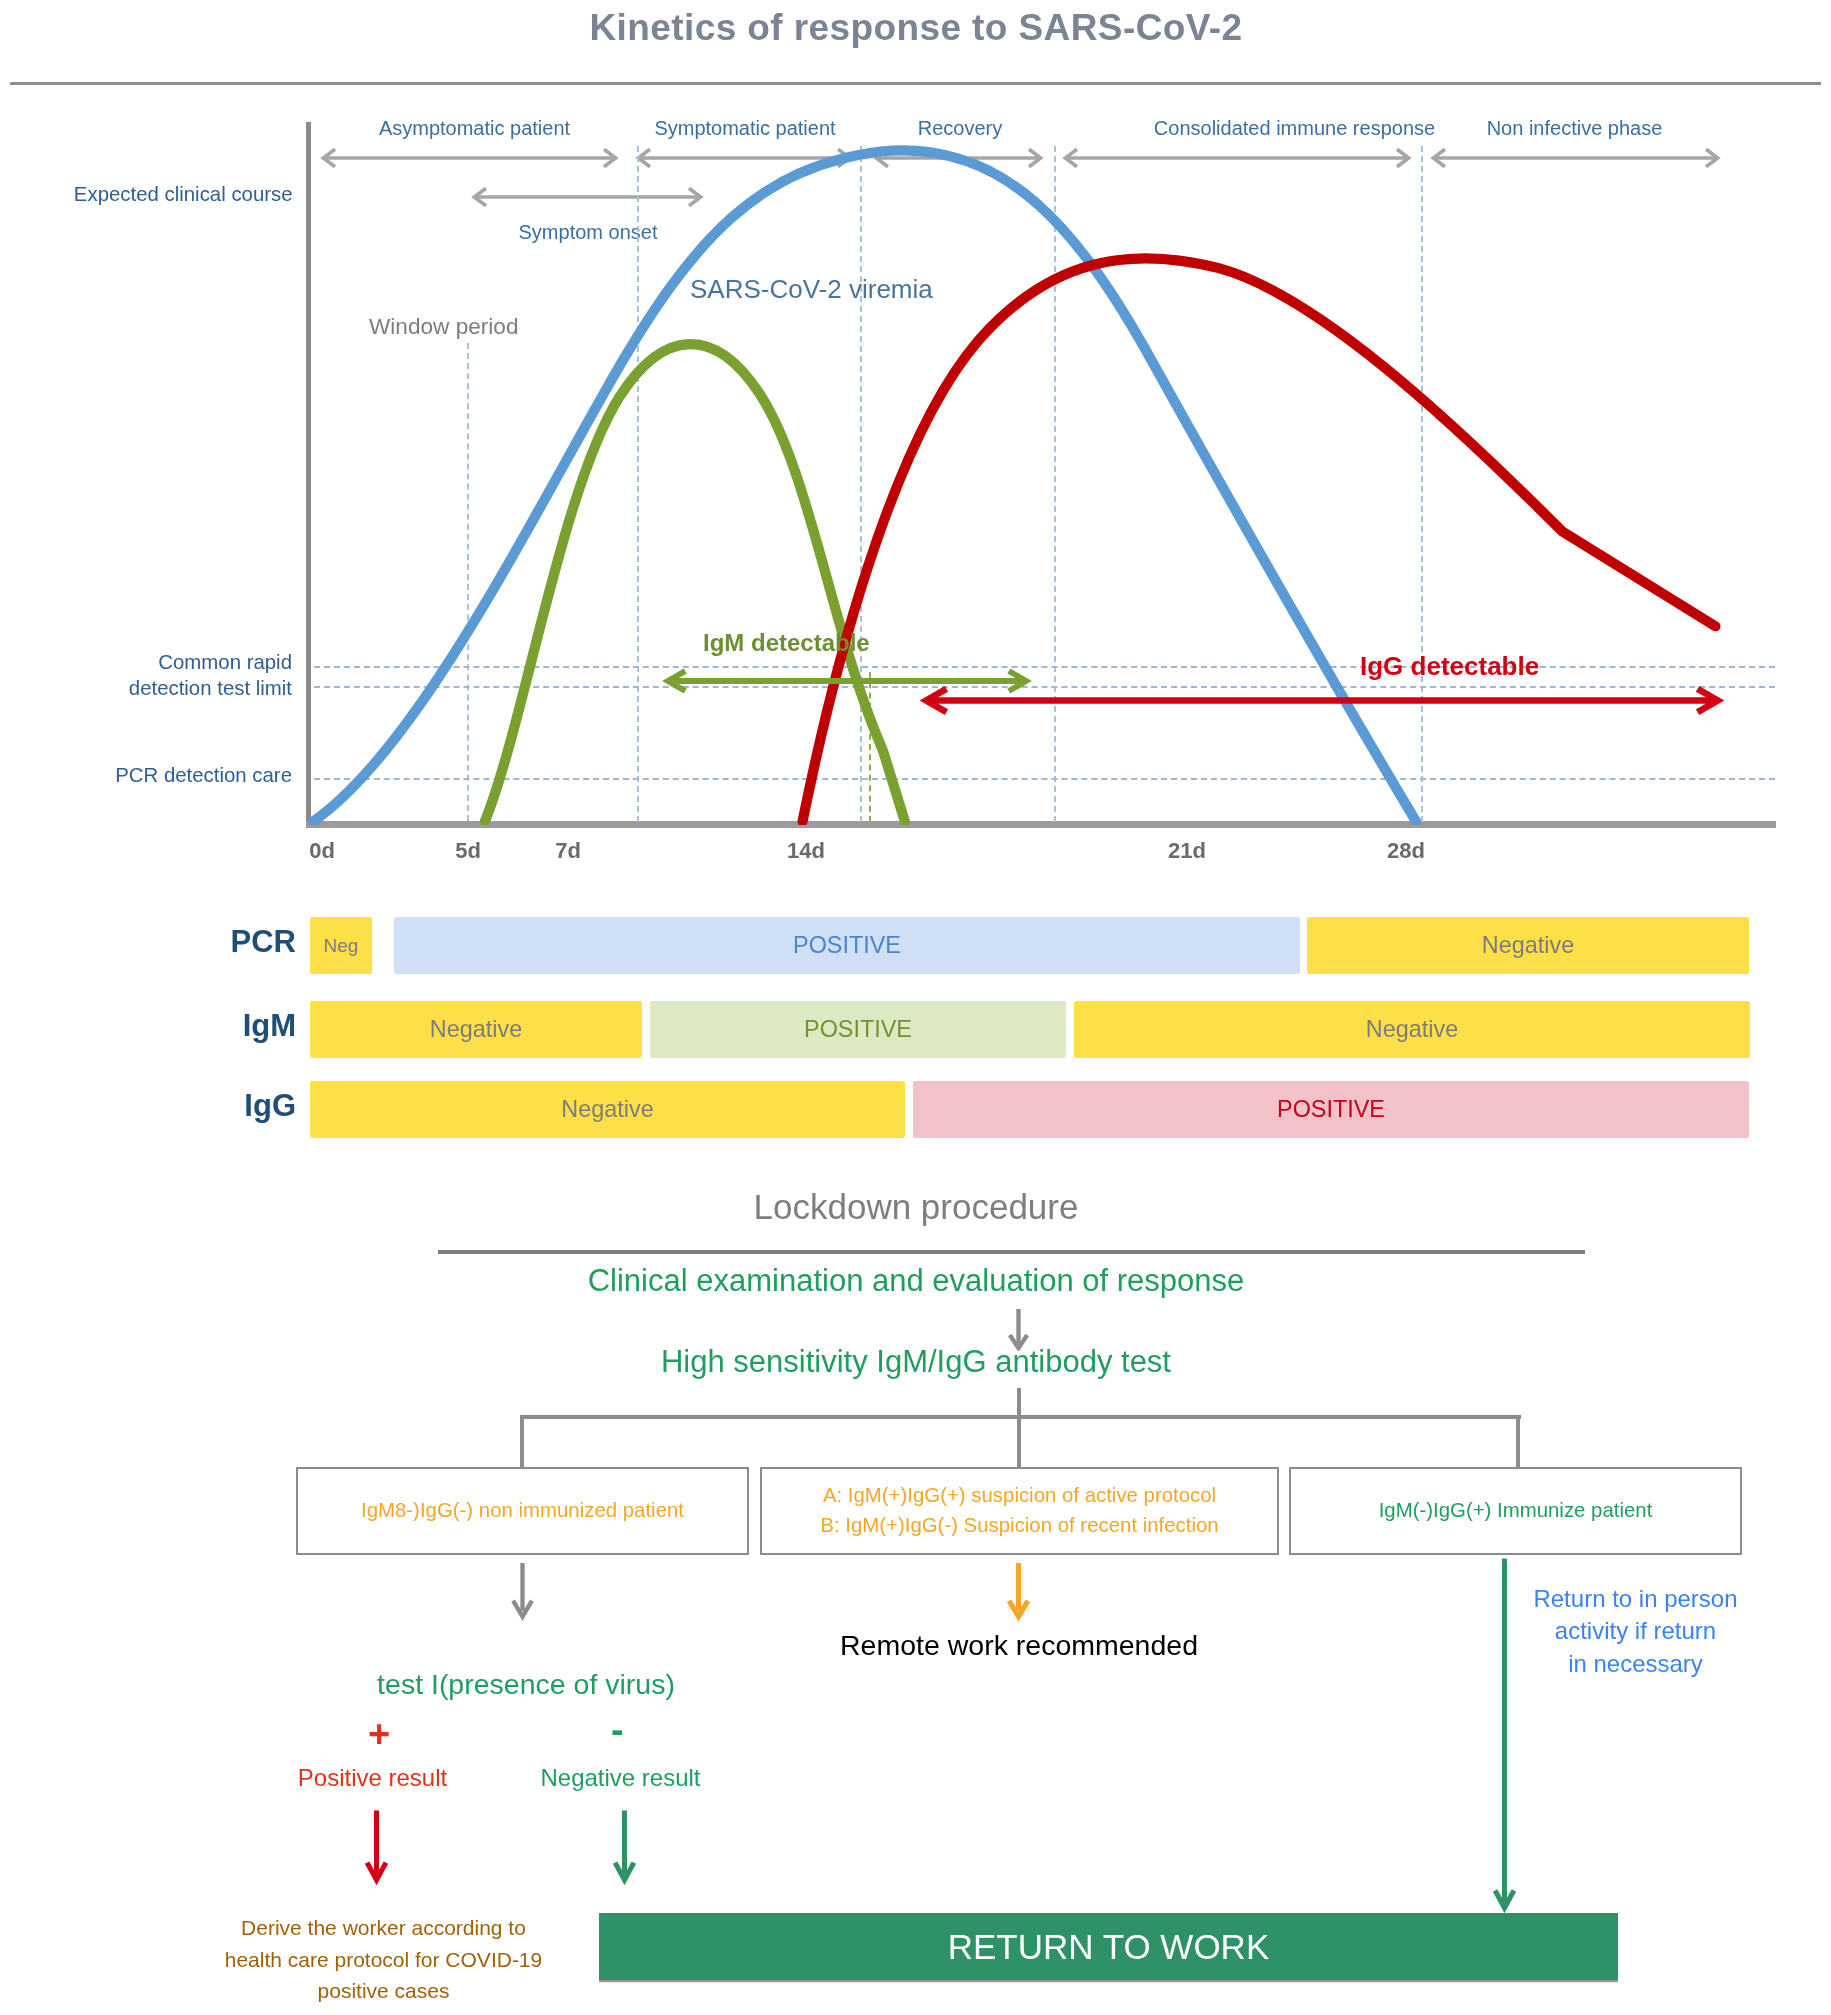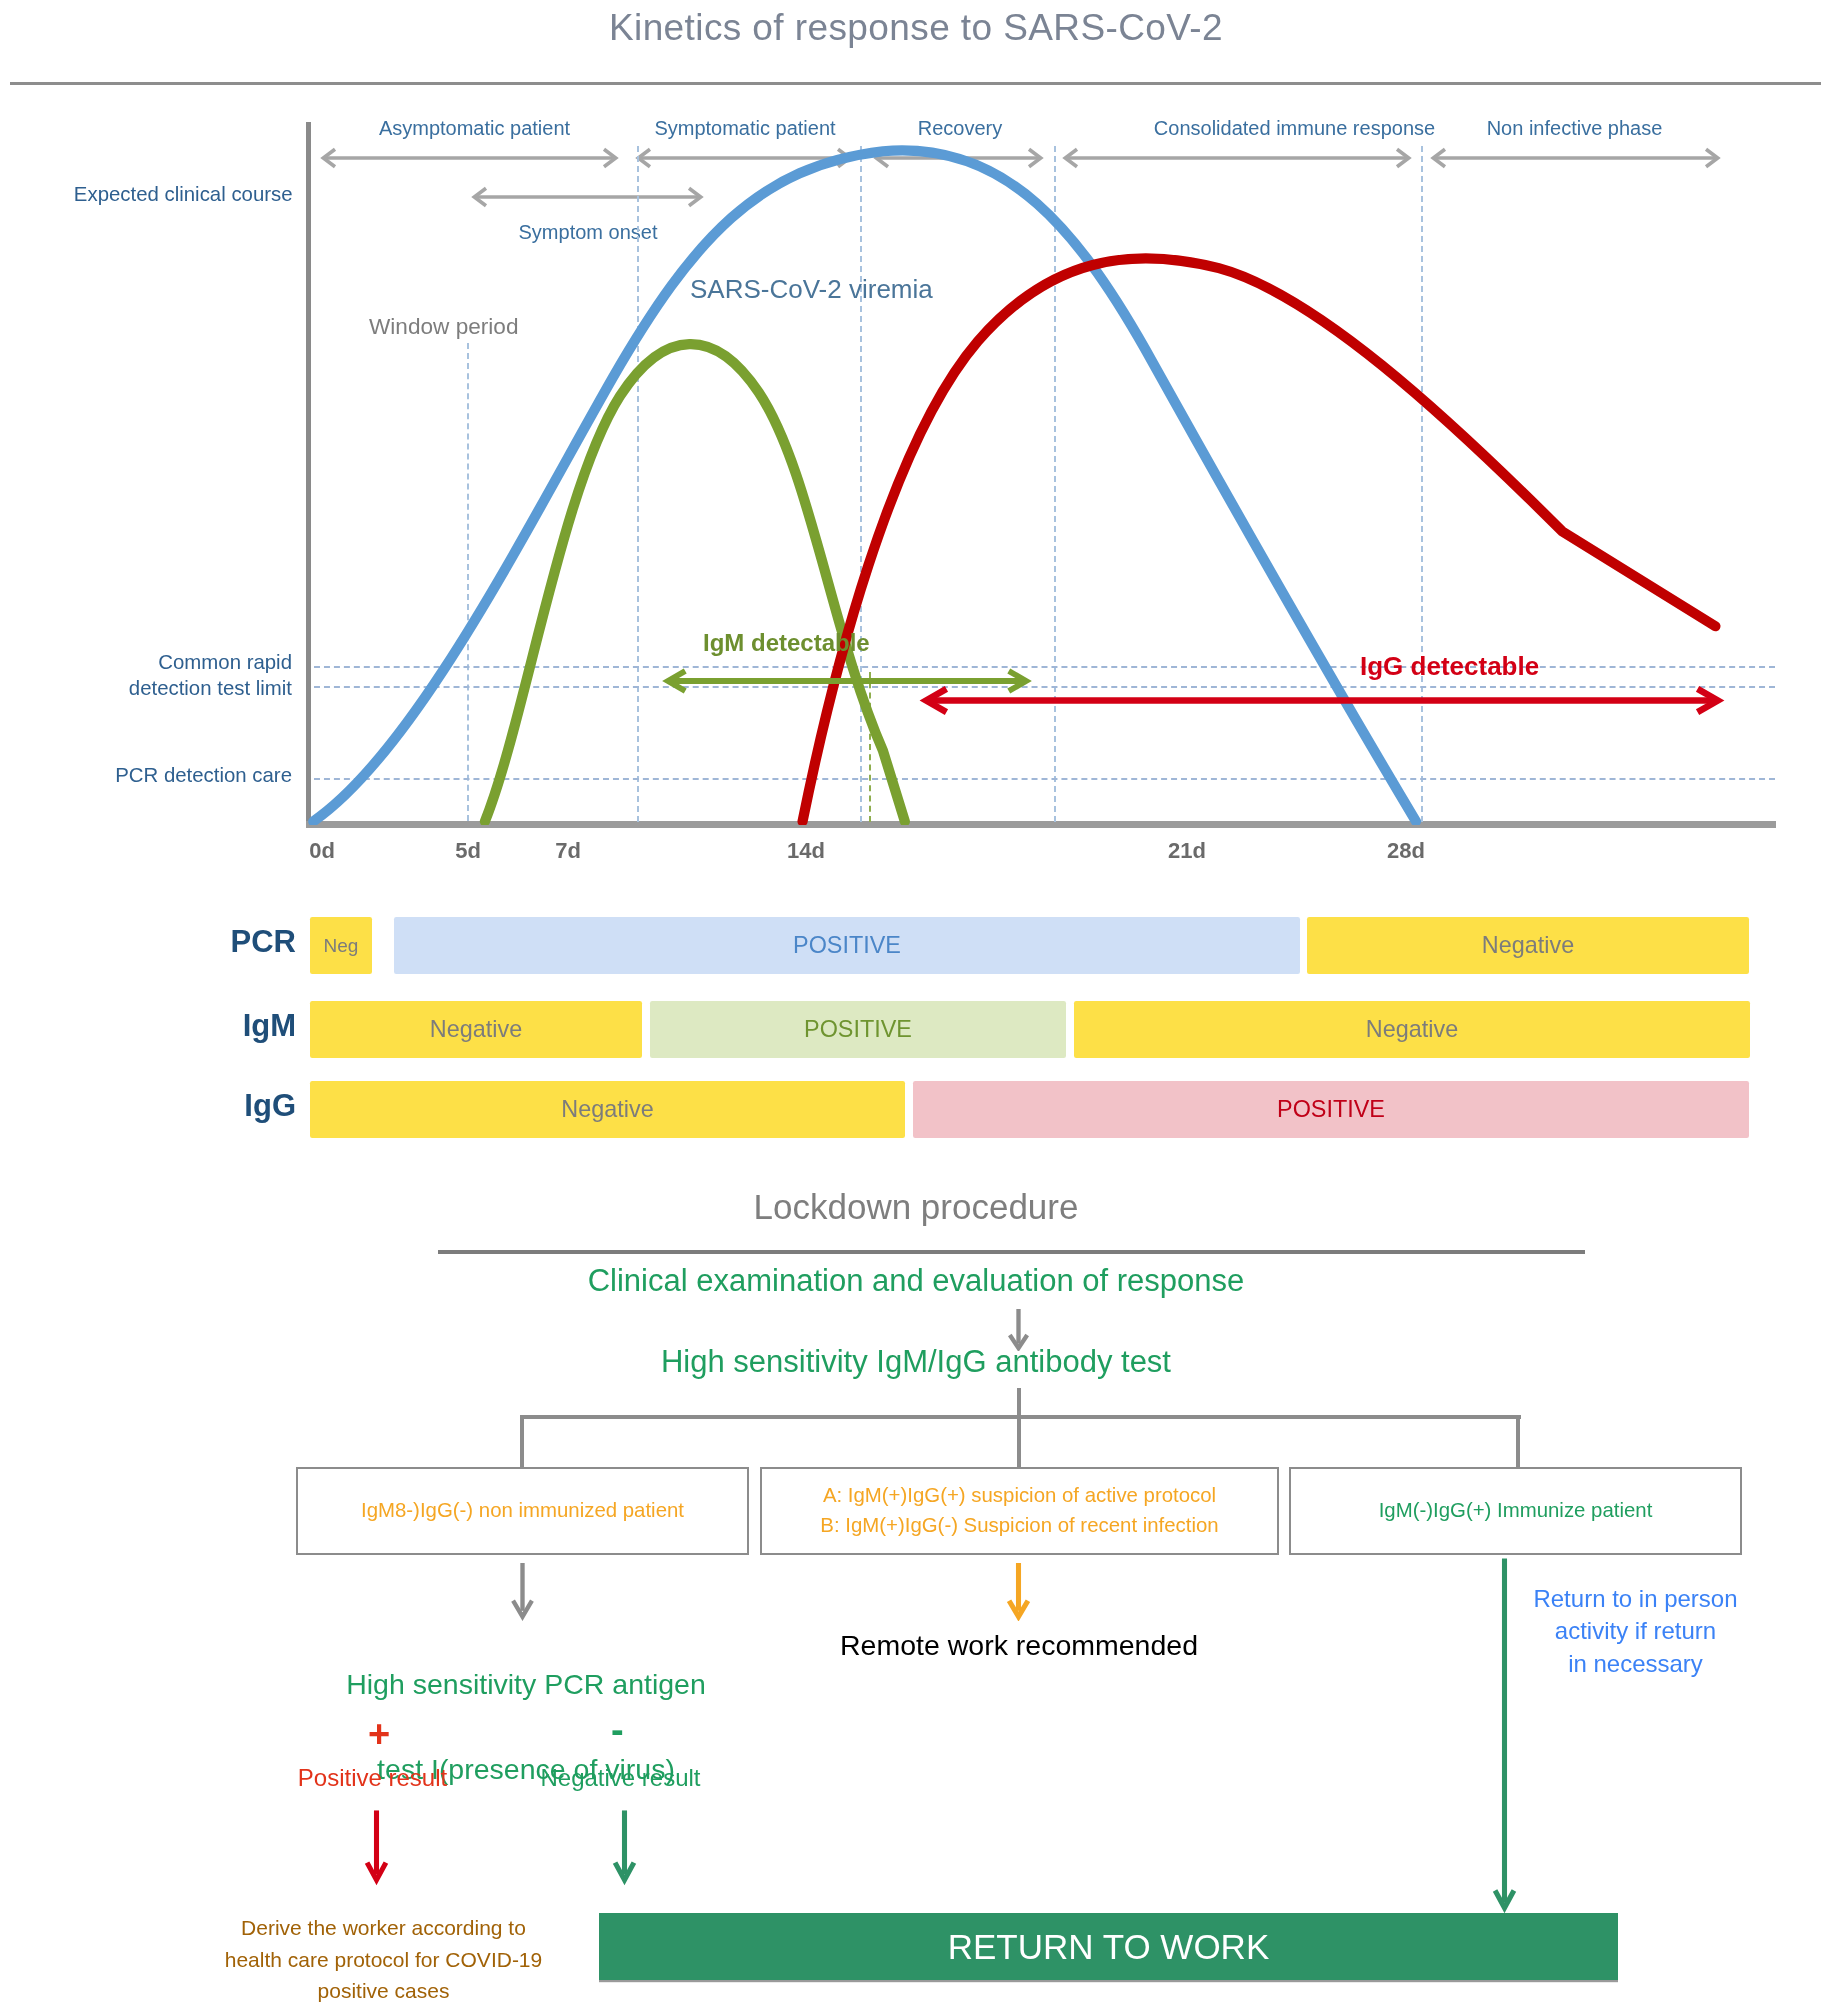--- a/index.html
+++ b/index.html
@@ -11,21 +11,21 @@
     font-family: "Liberation Sans", sans-serif;
     position: relative;
     overflow: hidden;
   }
 
   
   #title-bar {
     position:absolute; left:0; top:7.3px; width:1832px; text-align:center;
   }
   #main-title {
-    font-size: 37px; color:#7b8494; font-weight:400; letter-spacing:0.4px;
+    font-size: 37px; color:#7b8494; font-weight:700; letter-spacing:0.4px;
   }
   #title-rule {
     position:absolute; left:10.2px; top:82px; width:1811px; height:2.9px;
     background:#8d8d8d;
   }
 
   
   #chart-area {
     position:absolute; left:0; top:102px; width:1832px; height:752px;
   }
@@ -275,21 +275,20 @@
   <line x1="20" y1="0" x2="20" y2="66" stroke="#f5a623" stroke-width="7"></line>
   <polyline points="7,52 20,74 33,52" fill="none" stroke="#f5a623" stroke-width="7"></polyline>
 </svg>
 
 <svg style="position:absolute; left:1490px; top:1557px; width:29px; height:358px;" width="29" height="358" viewBox="0 0 40 490">
   <line x1="20" y1="0" x2="20" y2="474" stroke="#2e9266" stroke-width="7"></line>
   <polyline points="7,458 20,482 33,458" fill="none" stroke="#2e9266" stroke-width="7"></polyline>
 </svg>
 
 <div class="vlabel" style="left:256px; top:1620px; width:540px; font-size:28.5px; color:#1f9e5f; line-height:1.5;">
-  <div>High sensitivity PCR antigen</div>
   <div>test I(presence of virus)</div>
 </div>
 
 <div class="vlabel" style="left:778px; top:1629px; width:482px; font-size:28.5px; color:#000;">Remote work recommended</div>
 
 <div class="vlabel" style="left:1515px; top:1583px; width:241px; font-size:24px; color:#3b82f6; line-height:1.35; text-align:center;">Return to in person
 activity if return
 in necessary</div>
 
 <div class="signglyph" style="left:368px; top:1713px; font-size:38px; color:#e2331a;">+</div>

